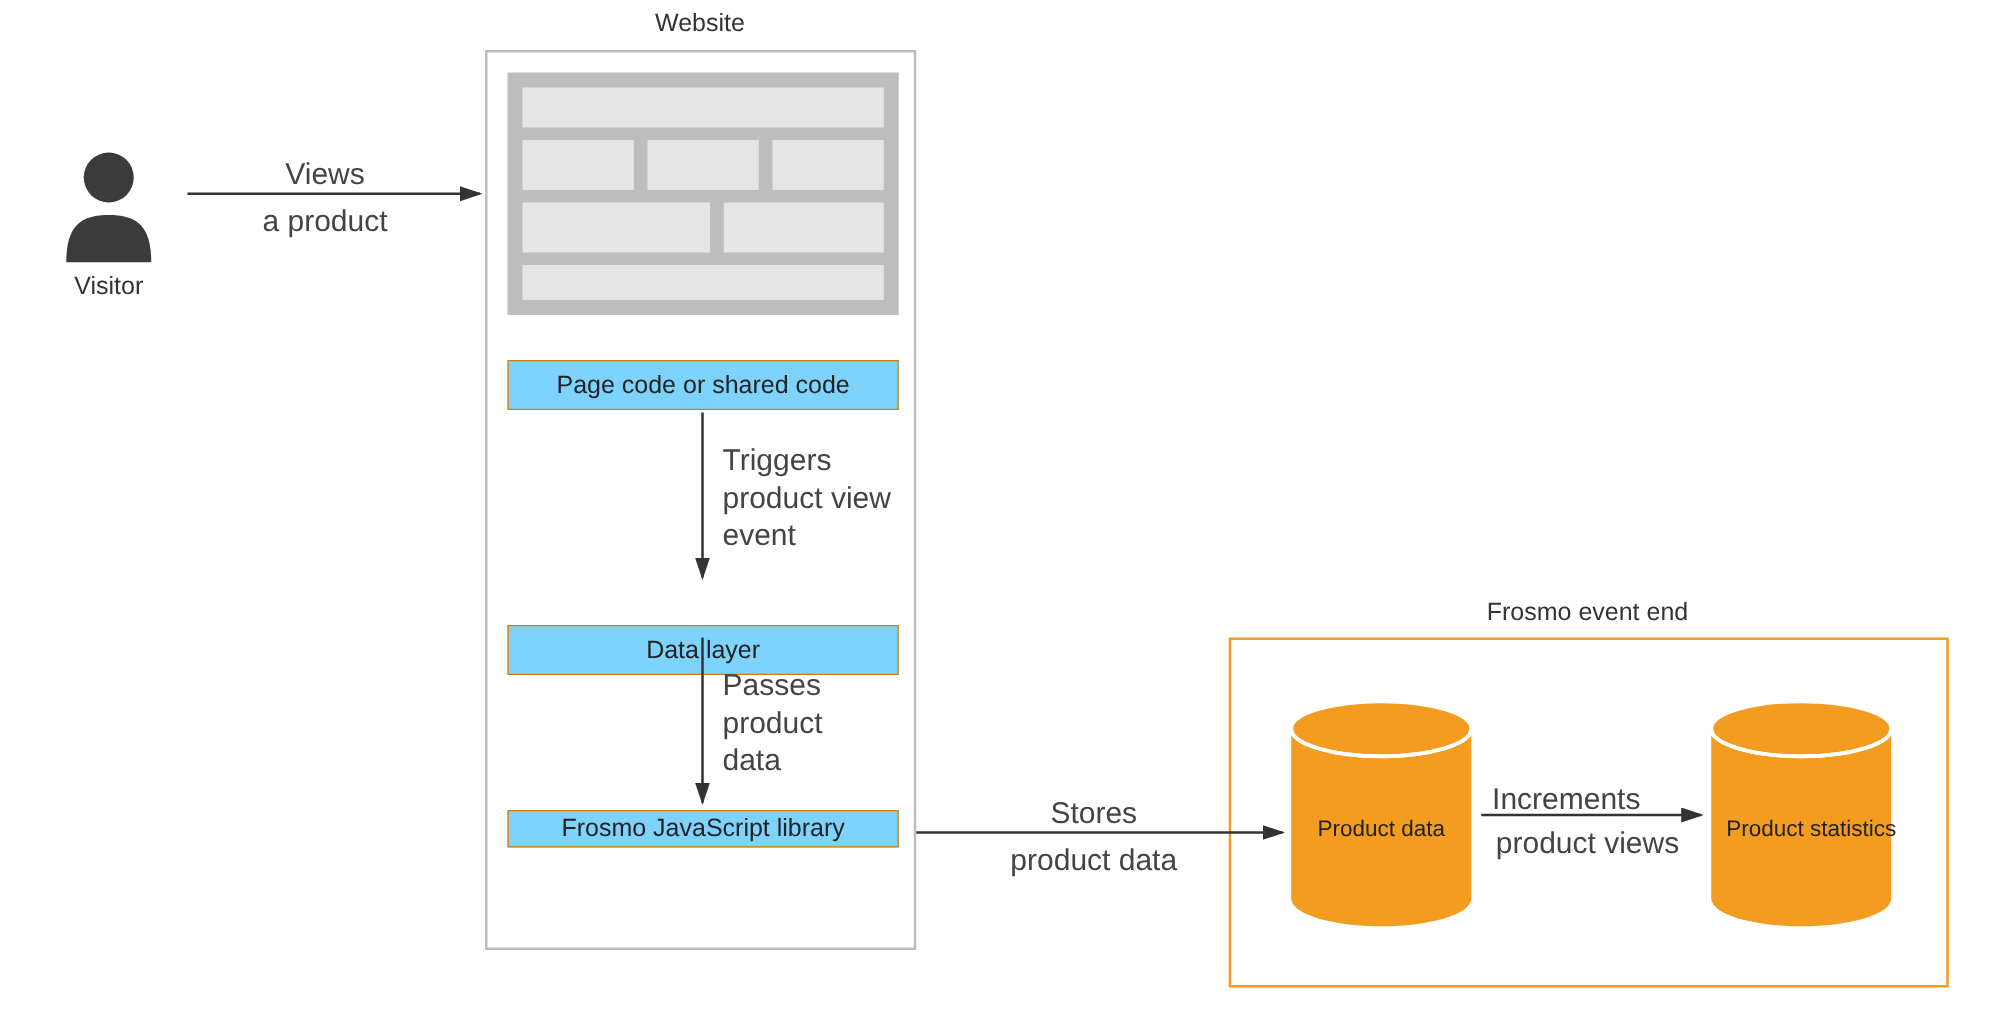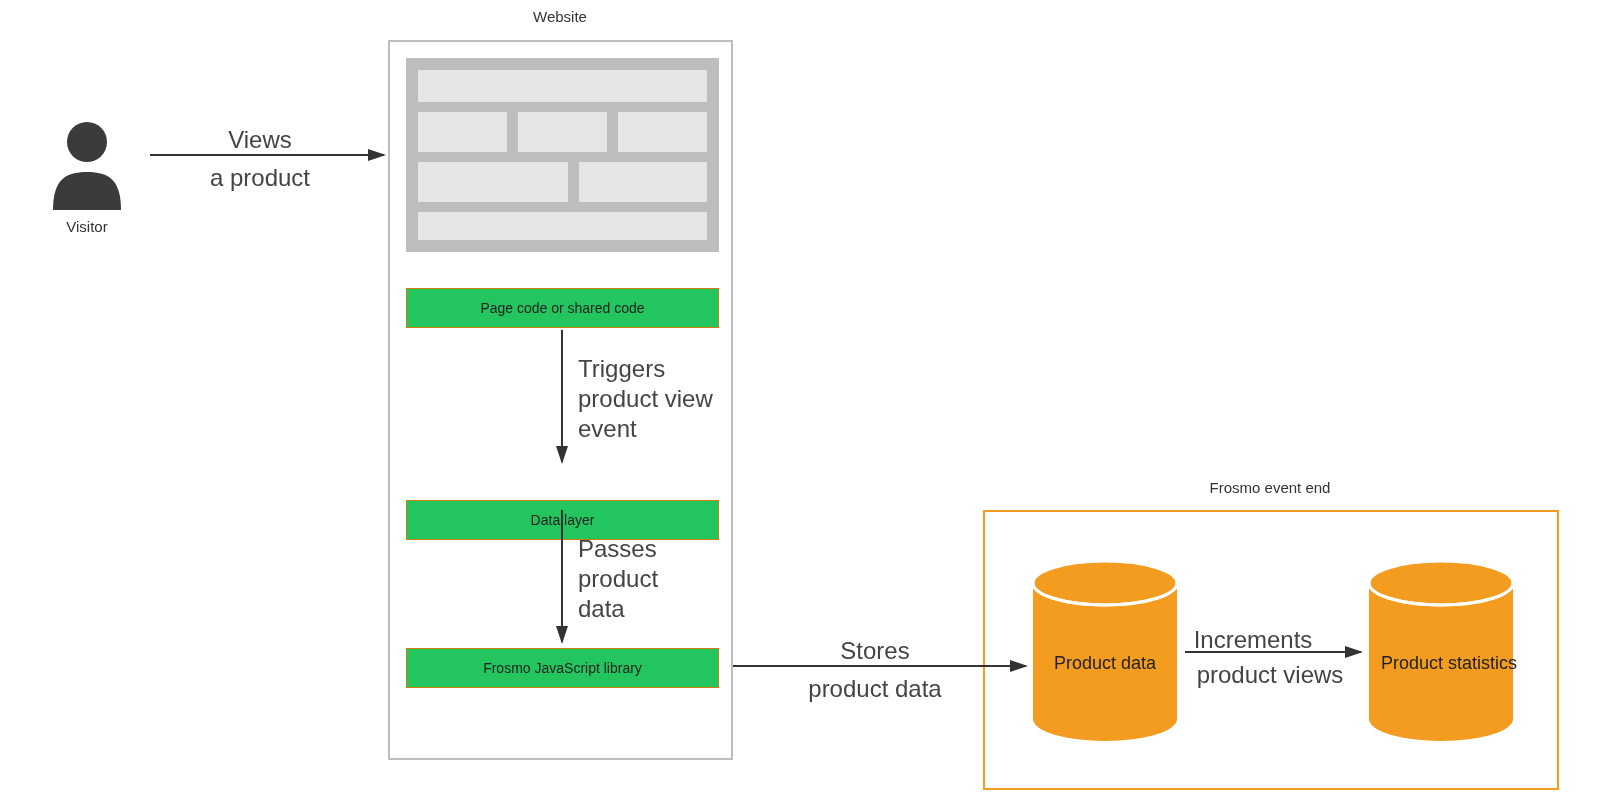--- a/index.html
+++ b/index.html
@@ -18,32 +18,32 @@
   .label {
     position: absolute;
     font-size: 24px;
     color: #444;
     text-align: center;
     line-height: 1.25;
     white-space: pre;
   }
   .title {
     position: absolute;
-    font-size: 15px;
+    font-size: 20px;
     color: #333;
     text-align: center;
   }
   .box-orange {
     position: absolute;
-    background: #22c55e;
+    background: #7dd3fc;
     border: 1px solid #cf7f08;
     display: flex;
     align-items: center;
     justify-content: center;
-    font-size: 14px;
+    font-size: 20px;
     color: #222;
     box-sizing: border-box;
   }
   .container-gray {
     position: absolute;
     border: 2px solid #bdbdbd;
     box-sizing: border-box;
   }
   .container-orange {
     position: absolute;
@@ -99,21 +99,21 @@
       <span>Data layer</span>
     </div>
 
     <svg width="345" height="720" style="position:absolute; left:0; top:0; pointer-events:none;">
       <line x1="172" y1="468" x2="172" y2="600" stroke="#333" stroke-width="2" marker-end="url(#ah1)"></line>
     </svg>
     <div class="label" style="left:188px; top:492px; text-align:left;">Passes
 product
 data</div>
 
-    <div class="box-orange" style="left:16px; top:606px; width:313px; height:40px;">
+    <div class="box-orange" style="left:16px; top:606px; width:313px; height:30px;">
       <span>Frosmo JavaScript library</span>
     </div>
   </div>
 
   <svg width="80" height="90" style="position:absolute; left:47px; top:120px;">
     <circle cx="40" cy="22" r="20" fill="#3b3b3b"></circle>
     <path d="M6 90 C6 60 18 52 40 52 C62 52 74 60 74 90 Z" fill="#3b3b3b"></path>
   </svg>
   <div class="title" style="left:47px; top:218px; width:80px;">Visitor</div>
 

